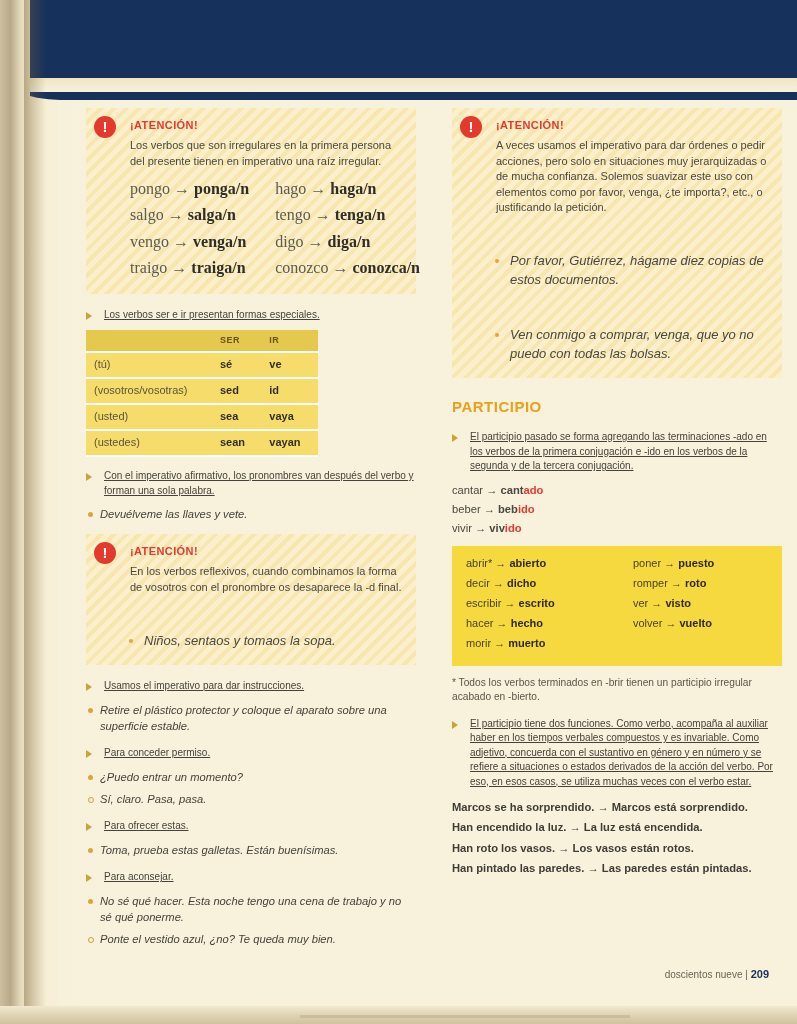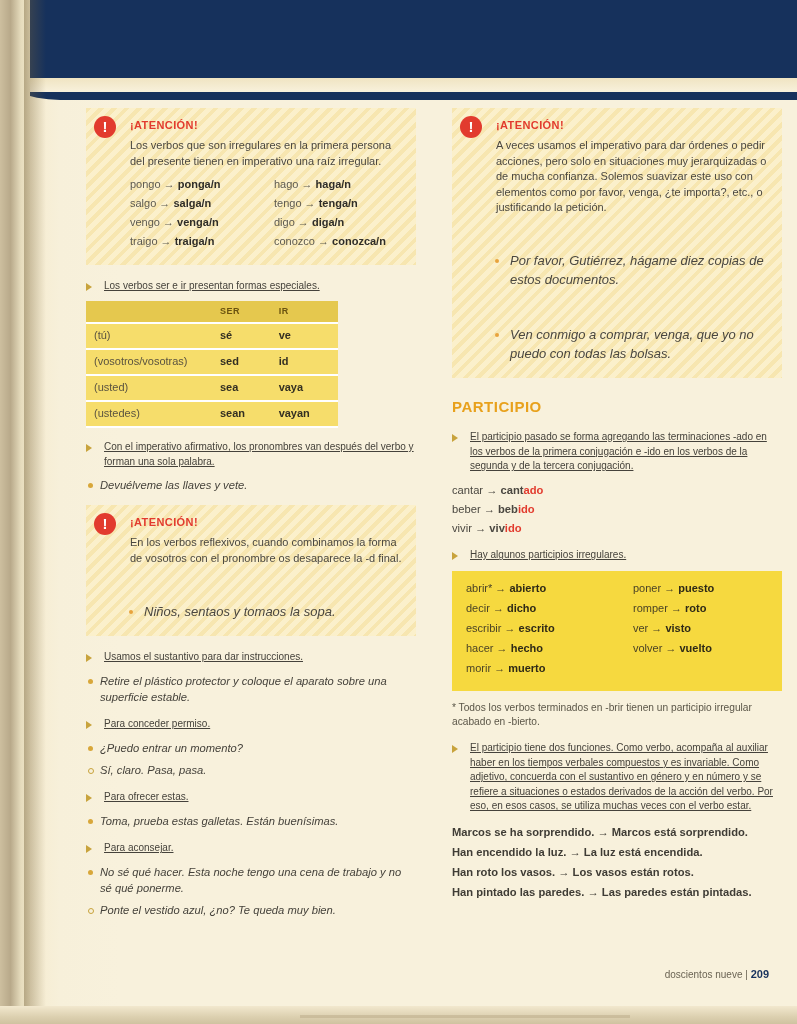--- a/index.html
+++ b/index.html
@@ -75,21 +75,21 @@
   }
   .attn .attn-title{
     color:#e23b2e;font-weight:bold;font-size:11px;letter-spacing:.4px;
     margin-bottom:4px;
   }
   .attn p{margin:0 0 4px 0;color:#4a4740;font-size:11px;line-height:1.42;}
   .attn ul{margin:6px 0 0 0;padding-left:14px;}
   .attn li{margin-bottom:3px;font-size:13px;font-style:italic;color:#4a4740;margin-top:36px;}
   .attn li::marker{color:#e8a33d;}
 
-  .verbcols{display:flex;gap:14px;margin-top:8px;color:#5d5a50;font-size:11px;}
+  .verbcols{display:flex;gap:26px;margin-top:8px;color:#5d5a50;font-size:16px;font-family:Liberation Serif, serif;}
   .verbcols .vc{flex:1;}
   .verbcols .row{margin-bottom:3px;white-space:nowrap;}
   .verbcols b{color:#2f2d28;}
 
   .bullet-arrow{
     position:relative;padding-left:18px;margin:12px 0 8px 0;font-size:10px;color:#45423b;text-decoration:underline;
   }
   .bullet-arrow:before{
     content:"";position:absolute;left:0;top:4px;
     border-left:6px solid #c8a33c;border-top:4px solid transparent;border-bottom:4px solid transparent;
@@ -98,21 +98,21 @@
     position:relative;padding-left:14px;margin:6px 0;font-size:11.2px;color:#45423b;
   }
   .dot-item:before{
     content:"";position:absolute;left:2px;top:6px;width:5px;height:5px;border-radius:50%;
     background:#d8a73a;
   }
   .dot-item.hollow:before{background:transparent;border:1.4px solid #c8a33c;width:4px;height:4px;}
   .it{font-style:italic;}
 
   table.conj{
-    border-collapse:collapse;margin:6px 0 4px 0;width:252px;font-size:11px;
+    border-collapse:collapse;margin:6px 0 4px 0;width:232px;font-size:11px;
   }
   table.conj th{
     background:#e5c84e;color:#6a5310;text-align:left;padding:4px 8px;font-size:9px;
     font-weight:bold;letter-spacing:.5px;border-bottom:2px solid #fff;
   }
   table.conj td{
     background:#f6dd6b;padding:4px 8px;color:#4c4634;border-bottom:2px solid #fff;
   }
   table.conj td.sub{color:#5a5340;}
   table.conj td.bold{font-weight:bold;color:#332f22;}
@@ -213,21 +213,21 @@
 
     <div class="attn" style="margin-top:12px">
       <div class="bang">!</div>
       <div class="attn-title">¡ATENCIÓN!</div>
       <p>En los verbos reflexivos, cuando combinamos la forma de vosotros con el pronombre os desaparece la -d final.</p>
       <ul>
         <li>Niños, sentaos y tomaos la sopa.</li>
       </ul>
     </div>
 
-    <div class="bullet-arrow">Usamos el sustantivo para dar instrucciones.</div>
+    <div class="bullet-arrow">Usamos el imperativo para dar instrucciones.</div>
     <div class="dot-item it">Retire el plástico protector y coloque el aparato sobre una superficie estable.</div>
 
     <div class="bullet-arrow">Para conceder permiso.</div>
     <div class="dot-item it">¿Puedo entrar un momento?</div>
     <div class="dot-item hollow it">Sí, claro. Pasa, pasa.</div>
 
     <div class="bullet-arrow">Para ofrecer estas.</div>
     <div class="dot-item it">Toma, prueba estas galletas. Están buenísimas.</div>
 
     <div class="bullet-arrow">Para aconsejar.</div>
@@ -250,21 +250,20 @@
     <h2 class="section">PARTICIPIO</h2>
 
     <div class="bullet-arrow">El participio pasado se forma agregando las terminaciones -ado en los verbos de la primera conjugación e -ido en los verbos de la segunda y de la tercera conjugación.</div>
 
     <div class="mono-list">
       <div><span>cantar</span> <span>→</span> <b><span>cant</span><span class="hl2">ado</span></b></div>
       <div><span>beber</span> <span>→</span> <b><span>beb</span><span class="hl2">ido</span></b></div>
       <div><span>vivir</span> <span>→</span> <b><span>viv</span><span class="hl2">ido</span></b></div>
     </div>
 
-    <div class="bullet-arrow">Hay algunos participios irregulares.</div>
 
     <div class="yellowbox">
       <div class="yc">
         <div class="row"><span>abrir*</span> <span>→</span> <b>abierto</b></div>
         <div class="row"><span>decir</span> <span>→</span> <b>dicho</b></div>
         <div class="row"><span>escribir</span> <span>→</span> <b>escrito</b></div>
         <div class="row"><span>hacer</span> <span>→</span> <b>hecho</b></div>
         <div class="row"><span>morir</span> <span>→</span> <b>muerto</b></div>
       </div>
       <div class="yc">

